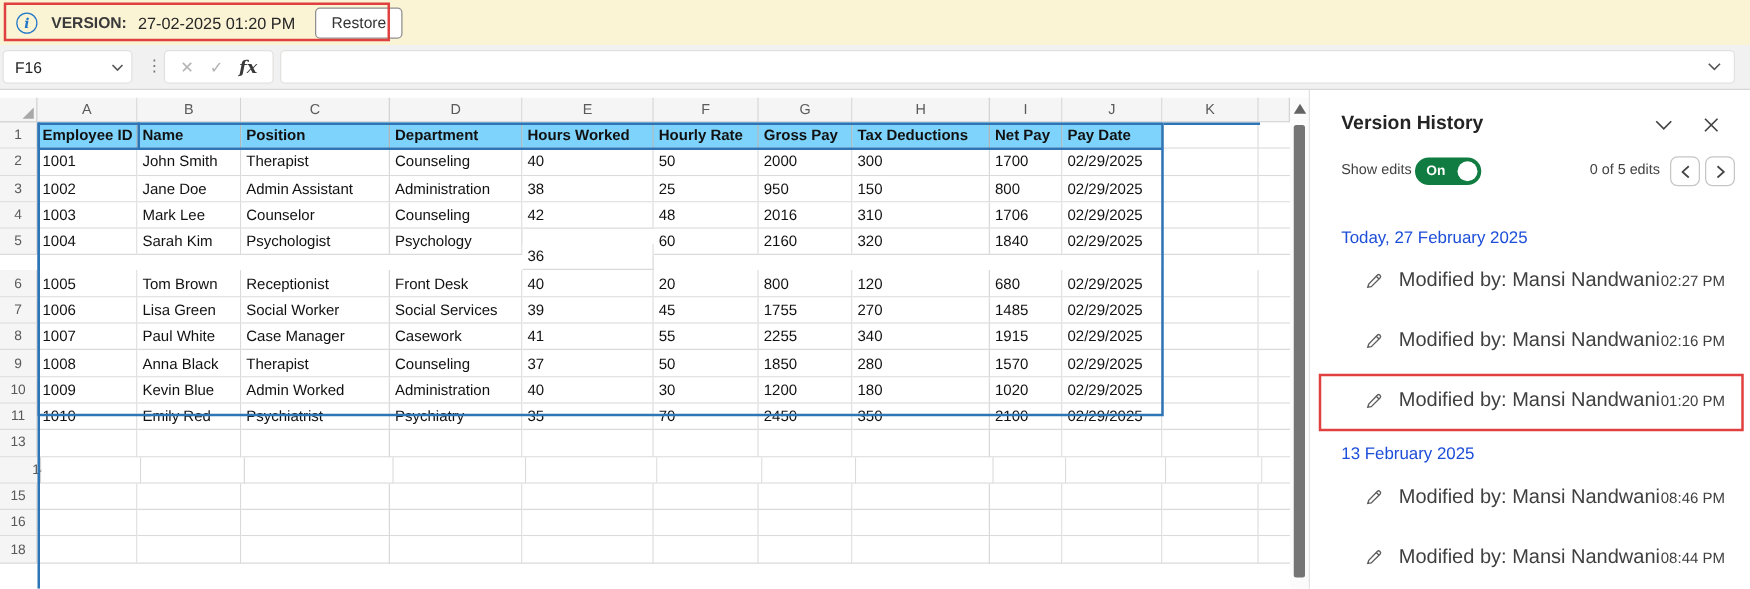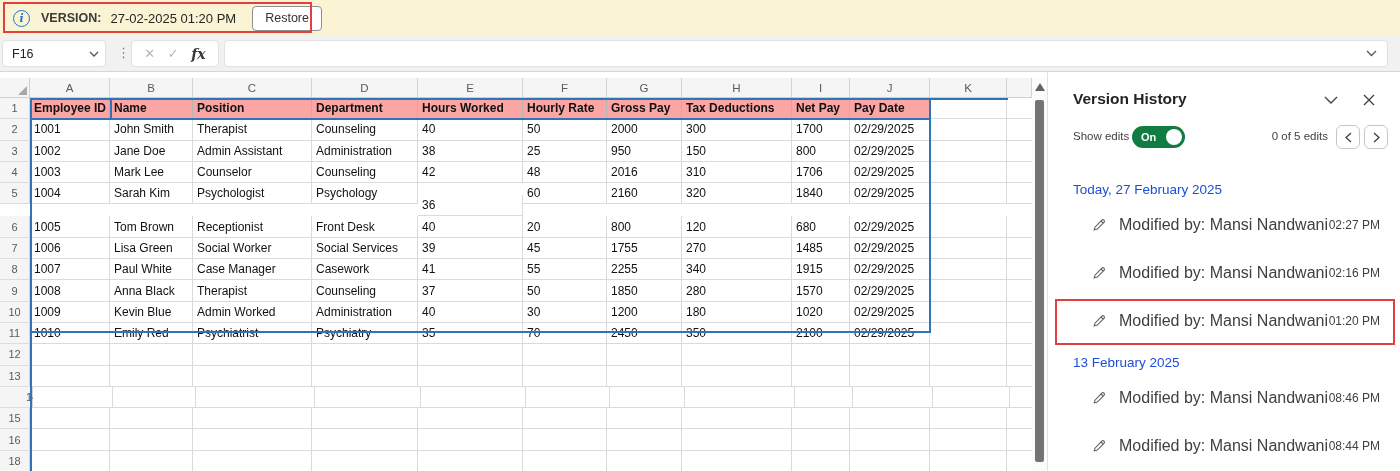--- a/index.html
+++ b/index.html
@@ -47,21 +47,21 @@
     border-left:9px solid transparent; border-bottom:9px solid #a8a8a8; }
   .col-hdr { background:#f5f5f5; color:#5a5a5a; font-size:11.5px; text-align:center;
     border-right:1px solid #d4d4d4; border-bottom:1px solid #cfcfcf;
     display:flex; align-items:center; justify-content:center; flex:0 0 auto; }
   .row-hdr { background:#f5f5f5; color:#5a5a5a; font-size:11px;
     border-right:1px solid #d4d4d4; border-bottom:1px solid #dcdcdc;
     display:flex; align-items:center; justify-content:center; flex:0 0 auto; }
   .cell { border-right:1px solid #dadada; border-bottom:1px solid #dadada;
     padding:0 0 0 4px; display:flex; align-items:center; white-space:nowrap;
     overflow:hidden; flex:0 0 auto; background:#fff; }
-  .cell.hdr1 { background:#fca5a5; font-weight:bold; border-right:1px solid #b5b5b5; }
+  .cell.hdr1 { background:#7dd3fc; font-weight:bold; border-right:1px solid #b5b5b5; }
   .cell.stub { border-right:none; }
 
   
   .blue { position:absolute; z-index:5; pointer-events:none; }
 
   
   .vscroll { position:absolute; left:1032px; top:78px; width:15px; height:393px; background:#fbfbfb; }
   .vscroll .up { position:absolute; left:3px; top:5px; width:0; height:0;
     border-left:5px solid transparent; border-right:5px solid transparent;
     border-bottom:8px solid #636363; }
@@ -312,35 +312,20 @@
         <div class="cell" style="width: 80px; height: 21.3px;">1010</div>
         <div class="cell" style="width: 83px; height: 21.3px; text-align: center;">Emily Red</div>
         <div class="cell" style="width: 119px; height: 21.3px;">Psychiatrist</div>
         <div class="cell" style="width: 106px; height: 21.3px; text-align: right;">Psychiatry</div>
         <div class="cell" style="width: 105px; height: 21.3px;">35</div>
         <div class="cell" style="width: 84px; height: 21.3px;">70</div>
         <div class="cell" style="width: 75px; height: 21.3px;">2450</div>
         <div class="cell" style="width: 110px; height: 21.3px;">350</div>
         <div class="cell" style="width: 58px; height: 21.3px;">2100</div>
         <div class="cell" style="width: 80px; height: 21.3px;">02/29/2025</div>
-        <div class="cell" style="width: 77px; height: 21.3px;"></div>
-        <div class="cell stub" style="width: 25px; height: 21.3px;"></div>
-      </div>
-      <div class="g-row">
-        <div class="row-hdr" style="width: 30px; height: 21.3px;">12</div>
-        <div class="cell" style="width: 80px; height: 21.3px;"></div>
-        <div class="cell" style="width: 83px; height: 21.3px;"></div>
-        <div class="cell" style="width: 119px; height: 21.3px;"></div>
-        <div class="cell" style="width: 106px; height: 21.3px;"></div>
-        <div class="cell" style="width: 105px; height: 21.3px;"></div>
-        <div class="cell" style="width: 84px; height: 21.3px;"></div>
-        <div class="cell" style="width: 75px; height: 21.3px;"></div>
-        <div class="cell" style="width: 110px; height: 21.3px;"></div>
-        <div class="cell" style="width: 58px; height: 21.3px;"></div>
-        <div class="cell" style="width: 80px; height: 21.3px;"></div>
         <div class="cell" style="width: 77px; height: 21.3px;"></div>
         <div class="cell stub" style="width: 25px; height: 21.3px;"></div>
       </div>
       <div class="g-row">
         <div class="row-hdr" style="width: 30px; height: 21.3px;">13</div>
         <div class="cell" style="width: 80px; height: 21.3px;"></div>
         <div class="cell" style="width: 83px; height: 21.3px;"></div>
         <div class="cell" style="width: 119px; height: 21.3px;"></div>
         <div class="cell" style="width: 106px; height: 21.3px;"></div>
         <div class="cell" style="width: 105px; height: 21.3px;"></div>

